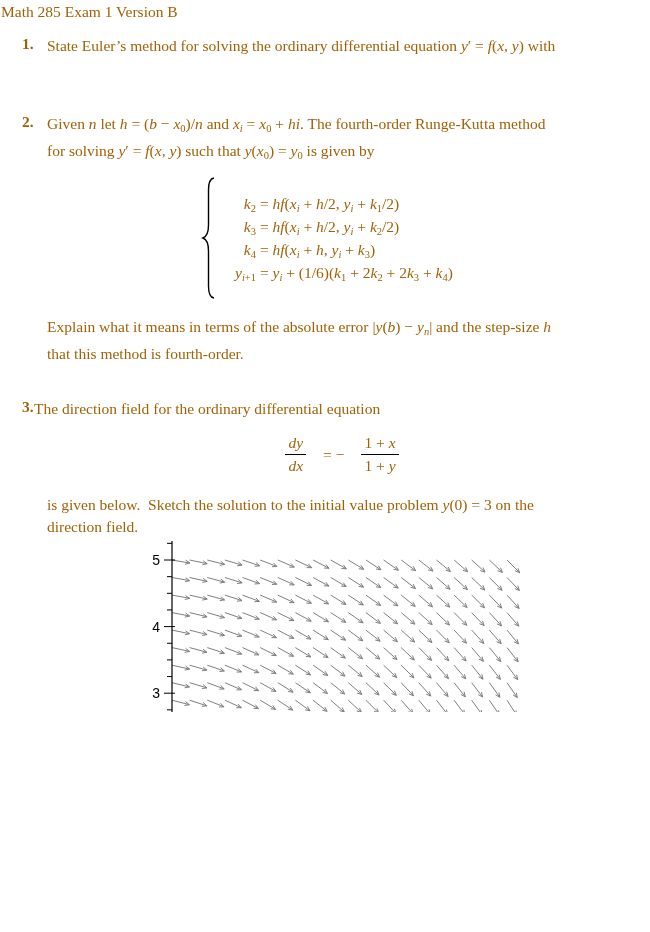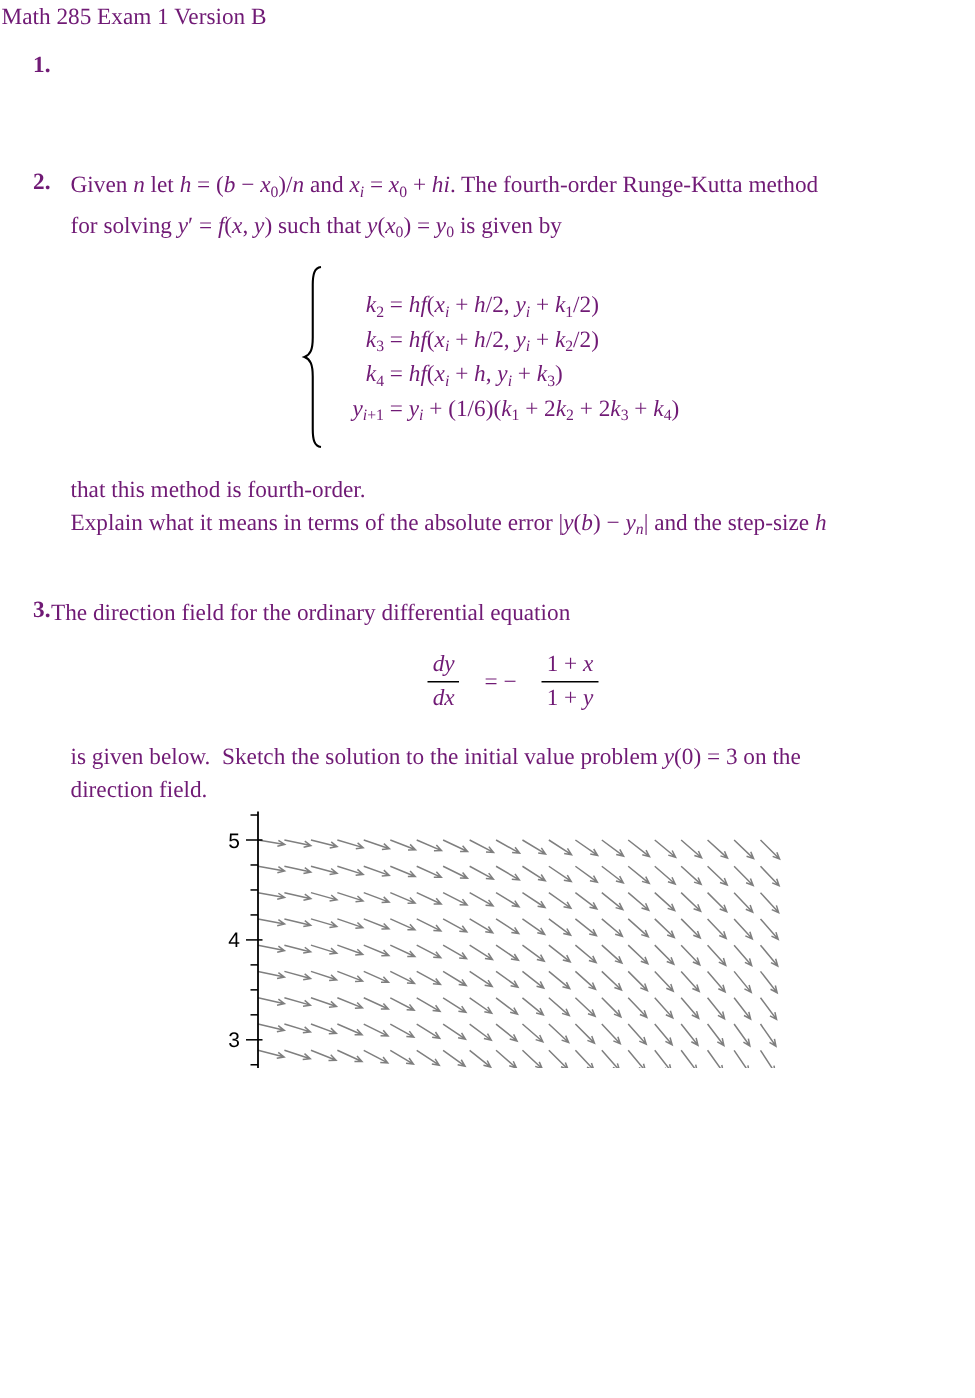--- a/index.html
+++ b/index.html
@@ -1,17 +1,17 @@
 <!DOCTYPE html>
 <html><head>
 <meta charset="utf-8">
 <style>
   html,body{margin:0;padding:0;background:#fff;}
   .page{position:relative;width:650px;height:712px;background:#ffffff;overflow:hidden;
-        font-family:"Liberation Serif","DejaVu Serif",serif;font-size:15.5px;color:#701a75;}
+        font-family:"Liberation Serif","DejaVu Serif",serif;font-size:15.5px;color:#a16207;}
   .title{position:absolute;left:1px;top:3px;}
   .pnum{position:absolute;font-weight:bold;}
   .block{position:absolute;}
   .line{white-space:pre;line-height:22px;}
   .rn{}
   .ri{font-style:italic;}
   .rsub{font-size:10.5px;vertical-align:-3px;}
   .risub{font-size:10.5px;vertical-align:-3px;font-style:italic;}
   .eqblock{position:absolute;left:201px;top:176px;display:flex;align-items:center;}
   .brace{flex:0 0 auto;margin-right:5px;}
@@ -29,20 +29,21 @@
 </style>
 </head>
 <body>
 
 <div class="page">
 
   <div class="title">Math 285 Exam 1 Version B</div>
 
   <div class="pnum" style="left:22px;top:35px">1.</div>
   <div class="block" style="left:47px;top:35px">
+    <div class="line"><span class="rn">State Euler’s method for solving the ordinary differential equation </span><span class="ri">y</span><span class="rn">′ = </span><span class="ri">f</span><span class="rn">(</span><span class="ri">x</span><span class="rn">, </span><span class="ri">y</span><span class="rn">) with</span></div>
   </div>
 
   <div class="pnum" style="left:22px;top:113px">2.</div>
   <div class="block" style="left:47px;top:113px">
     <div class="line"><span class="rn">Given </span><span class="ri">n</span><span class="rn"> let </span><span class="ri">h</span><span class="rn"> = (</span><span class="ri">b</span><span class="rn"> − </span><span class="ri">x</span><span class="rsub">0</span><span class="rn">)/</span><span class="ri">n</span><span class="rn"> and </span><span class="ri">x</span><span class="risub">i</span><span class="rn"> = </span><span class="ri">x</span><span class="rsub">0</span><span class="rn"> + </span><span class="ri">hi</span><span class="rn">. The fourth-order Runge-Kutta method</span></div>
     <div class="line"><span class="rn">for solving </span><span class="ri">y</span><span class="rn">′ = </span><span class="ri">f</span><span class="rn">(</span><span class="ri">x</span><span class="rn">, </span><span class="ri">y</span><span class="rn">) such that </span><span class="ri">y</span><span class="rn">(</span><span class="ri">x</span><span class="rsub">0</span><span class="rn">) = </span><span class="ri">y</span><span class="rsub">0</span><span class="rn"> is given by</span></div>
   </div>
 
   <div class="eqblock">
     <svg class="brace" width="14" height="124" viewBox="0 0 14 124">
@@ -50,22 +51,22 @@
     </svg>
     <div class="eqs">
       <div class="eqrow"><span class="lhs"><span class="ri">k</span><span class="rsub">2</span></span><span class="rhs"><span class="rn"> = </span><span class="ri">hf</span><span class="rn">(</span><span class="ri">x</span><span class="risub">i</span><span class="rn"> + </span><span class="ri">h</span><span class="rn">/2, </span><span class="ri">y</span><span class="risub">i</span><span class="rn"> + </span><span class="ri">k</span><span class="rsub">1</span><span class="rn">/2)</span></span></div>
       <div class="eqrow"><span class="lhs"><span class="ri">k</span><span class="rsub">3</span></span><span class="rhs"><span class="rn"> = </span><span class="ri">hf</span><span class="rn">(</span><span class="ri">x</span><span class="risub">i</span><span class="rn"> + </span><span class="ri">h</span><span class="rn">/2, </span><span class="ri">y</span><span class="risub">i</span><span class="rn"> + </span><span class="ri">k</span><span class="rsub">2</span><span class="rn">/2)</span></span></div>
       <div class="eqrow"><span class="lhs"><span class="ri">k</span><span class="rsub">4</span></span><span class="rhs"><span class="rn"> = </span><span class="ri">hf</span><span class="rn">(</span><span class="ri">x</span><span class="risub">i</span><span class="rn"> + </span><span class="ri">h</span><span class="rn">, </span><span class="ri">y</span><span class="risub">i</span><span class="rn"> + </span><span class="ri">k</span><span class="rsub">3</span><span class="rn">)</span></span></div>
       <div class="eqrow"><span class="lhs"><span class="ri">y</span><span class="risub">i</span><span class="rsub">+1</span></span><span class="rhs"><span class="rn"> = </span><span class="ri">y</span><span class="risub">i</span><span class="rn"> + (1/6)(</span><span class="ri">k</span><span class="rsub">1</span><span class="rn"> + 2</span><span class="ri">k</span><span class="rsub">2</span><span class="rn"> + 2</span><span class="ri">k</span><span class="rsub">3</span><span class="rn"> + </span><span class="ri">k</span><span class="rsub">4</span><span class="rn">)</span></span></div>
     </div>
   </div>
 
   <div class="block" style="left:47px;top:316px">
+    <div class="line"><span class="rn">Explain what it means in terms of the absolute error |</span><span class="ri">y</span><span class="rn">(</span><span class="ri">b</span><span class="rn">) − </span><span class="ri">y</span><span class="risub">n</span><span class="rn">| and the step-size </span><span class="ri">h</span></div>
     <div class="line"><span class="rn">that this method is fourth-order.</span></div>
-    <div class="line"><span class="rn">Explain what it means in terms of the absolute error |</span><span class="ri">y</span><span class="rn">(</span><span class="ri">b</span><span class="rn">) − </span><span class="ri">y</span><span class="risub">n</span><span class="rn">| and the step-size </span><span class="ri">h</span></div>
   </div>
 
   <div class="pnum" style="left:22px;top:398px">3.</div>
   <div class="block" style="left:34px;top:398px">
     <div class="line"><span class="rn">The direction field for the ordinary differential equation</span></div>
   </div>
 
   <div class="mathdisplay">
     <span class="frac">
       <span class="fnum"><span class="ri">dy</span></span>

